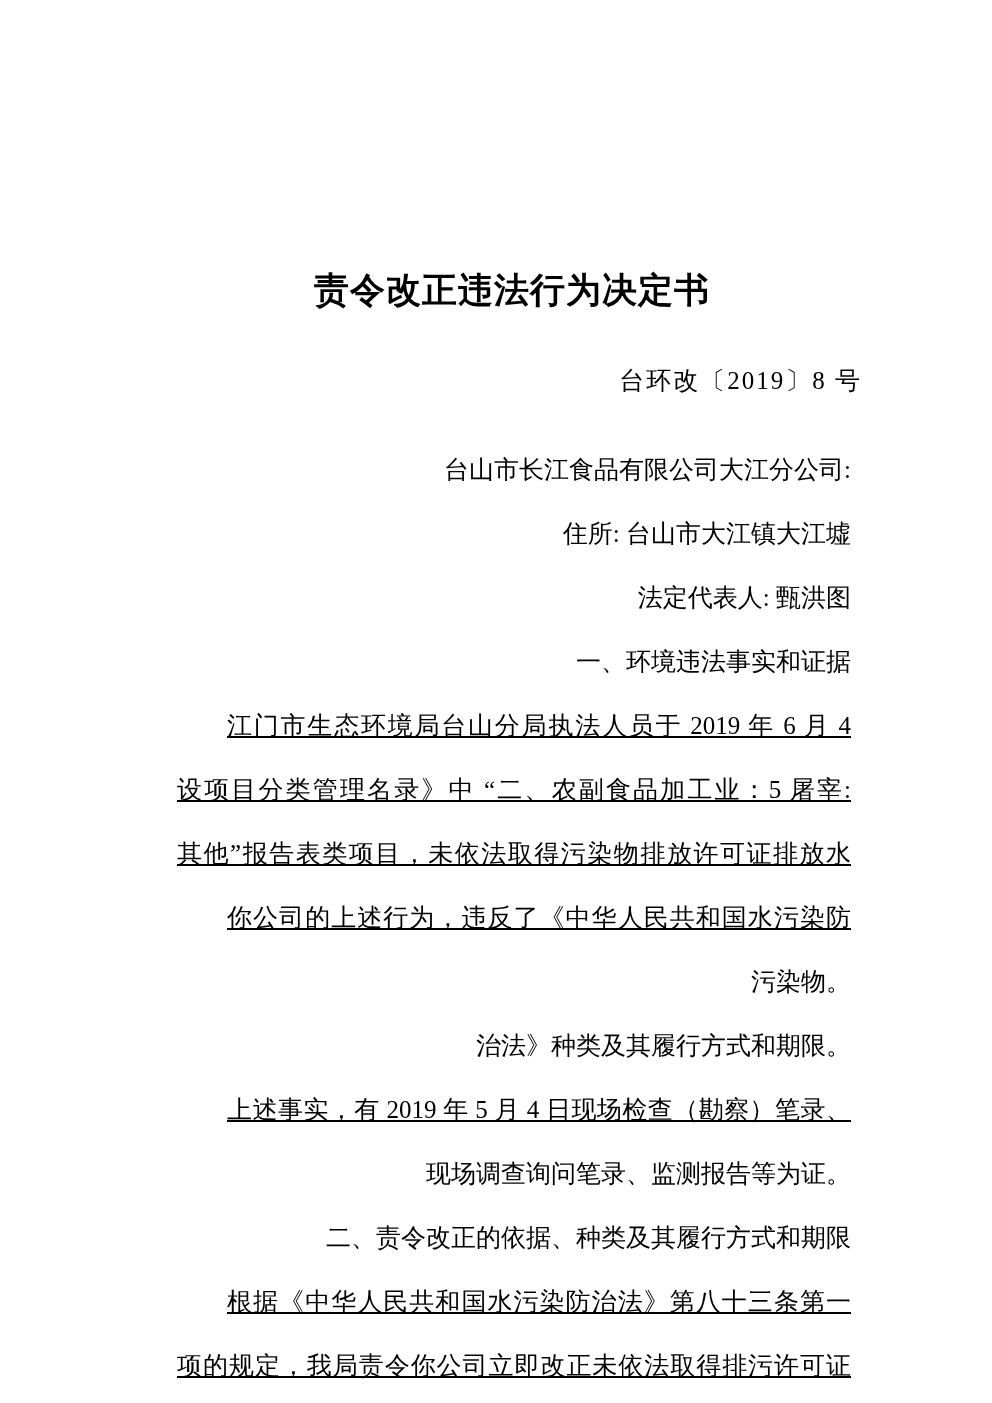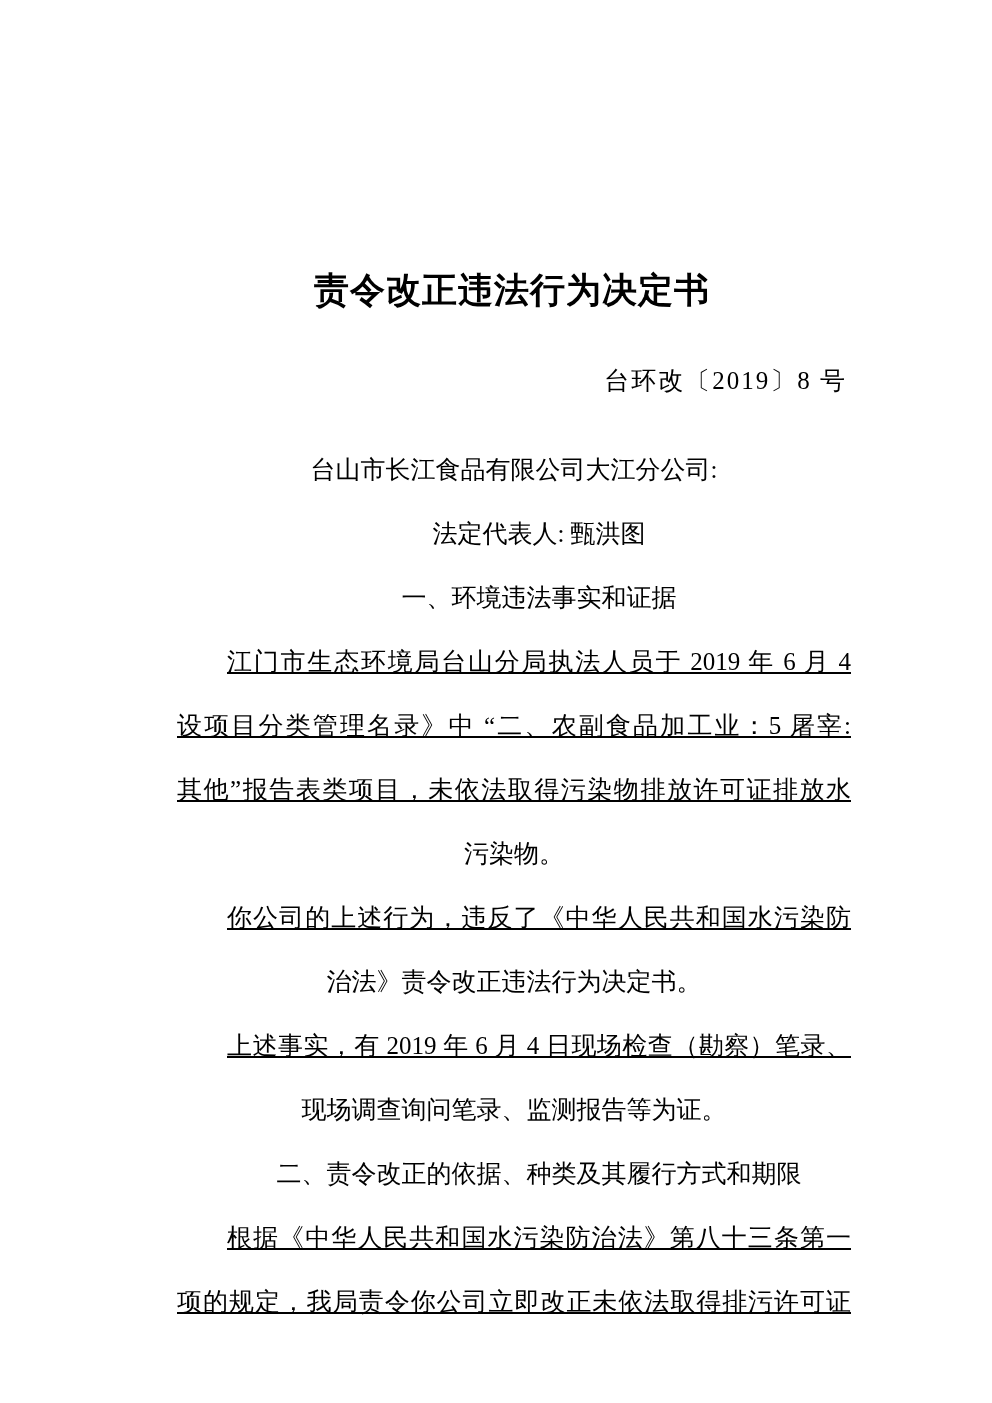--- a/index.html
+++ b/index.html
@@ -20,63 +20,64 @@
     right: 0;
     text-align: center;
     font-size: 35px;
     font-weight: bold;
     letter-spacing: 1px;
     line-height: 44px;
   }
   .doc-number {
     position: absolute;
     top: 340px;
-    left: 133px;
+    left: 148px;
     width: 706px;
     text-align: right;
     font-size: 25px;
     letter-spacing: 2px;
     line-height: 34px;
   }
   .doc-body {
     position: absolute;
     top: 414px;
     left: 145px;
     width: 706px;
     font-size: 25px;
     line-height: 48px;
   }
   .line {
     white-space: pre-wrap;
-    text-align: center;
+    text-align: right;
   }
   .line.full {
     text-align: justify;
     text-align-last: justify;
     text-decoration: underline;
   }
   .line.indent {
     text-indent: 2em;
   }
 </style>
 </head>
 <body>
 
 <div class="page">
   <div class="title">责令改正违法行为决定书</div>
   <div class="doc-number">台环改〔2019〕8 号</div>
   <div class="doc-body">
       <div class="line">台山市长江食品有限公司大江分公司:</div>
+      <div class="line indent">住所: 台山市大江镇大江墟</div>
       <div class="line indent">法定代表人: 甄洪图</div>
       <div class="line indent">一、环境违法事实和证据</div>
       <div class="line full indent">江门市生态环境局台山分局执法人员于 2019 年 6 月 4</div>
       <div class="line full">设项目分类管理名录》中 “二、农副食品加工业：5 屠宰:</div>
       <div class="line full">其他”报告表类项目，未依法取得污染物排放许可证排放水</div>
+      <div class="line full indent">你公司的上述行为，违反了《中华人民共和国水污染防</div>
       <div class="line">污染物。</div>
-      <div class="line full indent">你公司的上述行为，违反了《中华人民共和国水污染防</div>
-      <div class="line">治法》责令改正违法行为决定书。</div>
-      <div class="line full indent">上述事实，有 2019 年 6 月 4 日现场检查（勘察）笔录、</div>
+      <div class="line">治法》种类及其履行方式和期限。</div>
+      <div class="line full indent">上述事实，有 2019 年 5 月 4 日现场检查（勘察）笔录、</div>
       <div class="line">现场调查询问笔录、监测报告等为证。</div>
       <div class="line indent">二、责令改正的依据、种类及其履行方式和期限</div>
       <div class="line full indent">根据《中华人民共和国水污染防治法》第八十三条第一</div>
       <div class="line full">项的规定，我局责令你公司立即改正未依法取得排污许可证</div>
     </div>
 </div>
 
 </body></html>

